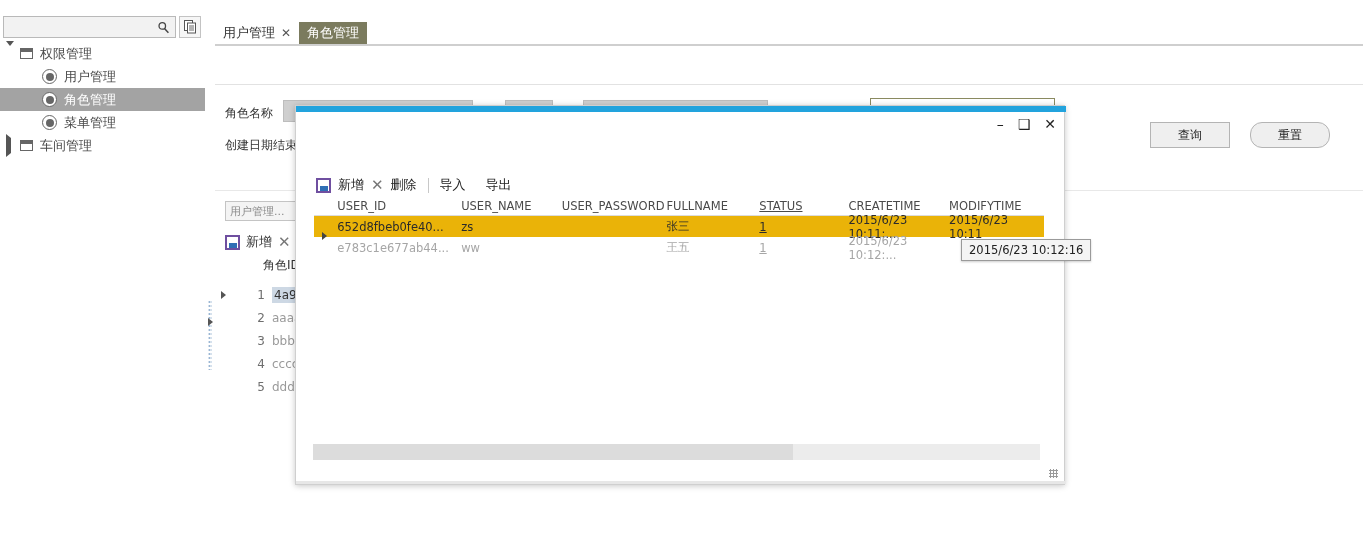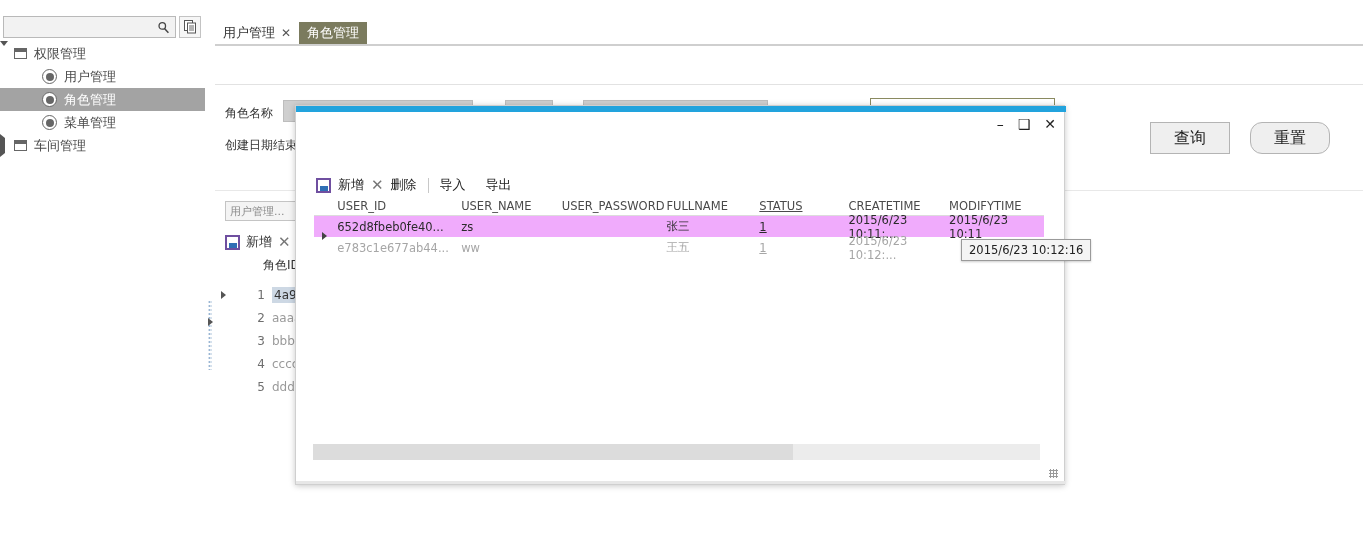--- a/index.html
+++ b/index.html
@@ -41,21 +41,21 @@
     position:absolute; right:5px; top:4px; width:13px; height:13px;
   }
   .copy-btn {
     width:22px; margin-left:3px; border:1px solid #c3c3c3; background:#f6f6f6;
     display:flex; align-items:center; justify-content:center;
   }
 
   .tree { position:absolute; left:0; top:42px; width:205px; }
   .tnode {
     height:23px; display:flex; align-items:center; font-size:13px; color:#4a4a4a;
-    white-space:nowrap;
+    padding-left:6px; white-space:nowrap;
   }
   .tnode.child { padding-left:42px; }
   .tnode.selected { background:#a3a3a3; color:#fff; }
   .tw { width:14px; display:inline-block; flex:0 0 14px; }
   .tri { width:0;height:0;border-left:5px solid #555;border-top:4px solid transparent;border-bottom:4px solid transparent; }
   .tri.open { border-left:4px solid transparent;border-right:4px solid transparent;border-top:5px solid #555; }
   .folder {
     width:13px;height:11px;border:1px solid #666; background:#fff; margin-right:7px; flex:0 0 13px; position:relative;
   }
   .folder::before{content:"";position:absolute;left:0;top:0;right:0;height:3px;background:#666;}
@@ -91,22 +91,22 @@
   .panel-top { position:absolute; left:0; top:47px; width:1148px; height:38px; border-bottom:1px solid #e2e2e2; background:#fff;}
 
   
   .filter { position:absolute; left:0; top:90px; width:1148px; height:90px; background:#fff; }
   .flabel { position:absolute; font-size:12px; color:#333; white-space:nowrap; }
   .finput {
     position:absolute; height:22px; border:1px solid #bdbdbd; background:#cfcfcf;
   }
   .finput.white { background:#fff; border:1px solid #8a8a60; }
   .btn {
-    position:absolute; height:32px; width:80px; border:1px solid #b4b4b4;
-    background:#efefef; font-size:16px; color:#222; display:flex;
+    position:absolute; height:26px; width:80px; border:1px solid #b4b4b4;
+    background:#efefef; font-size:12px; color:#222; display:flex;
     align-items:center; justify-content:center; font-family:inherit;
   }
 
   
   .gridwrap { position:absolute; left:0; top:190px; width:1148px; height:345px; background:#fff;
               border-top:1px solid #e8e8e8; }
   .kwbox {
     position:absolute; left:10px; top:10px; width:96px; height:20px;
     border:1px solid #c4c4c4; background:#f4f4f4; font-size:11px; color:#8a8a8a;
     display:flex; align-items:center; padding-left:4px; overflow:hidden; white-space:nowrap;
@@ -133,21 +133,21 @@
                font-size:14px; color:#222; }
   .dlg-ctrls span { cursor:default; line-height:1; }
   .dlg-title { position:absolute; left:30px; top:30px; font-size:21px; color:#222; letter-spacing:1px; }
   .dlg-toolbar { position:absolute; left:20px; top:70px; display:flex; align-items:center; gap:7px; font-size:13px; color:#222;}
   .sep { width:1px; height:15px; background:#c8c8c8; margin:0 4px; }
 
   .dlg-table { position:absolute; left:18px; top:90px; width:730px; }
   .dlg-thead { display:flex; height:20px; align-items:center; font-size:11.5px; color:#4a4a4a;
                border-bottom:1px solid #dcdcdc;}
   .dlg-trow { display:flex; height:21px; align-items:center; font-size:11.5px; }
-  .dlg-trow.selected { background:#f0abfc; color:#2b2b2b; }
+  .dlg-trow.selected { background:#eab308; color:#2b2b2b; }
   .dlg-trow.normal { color:#a6a6a6; }
   .c-mark { width:24px; position:relative; }
   .c-mark .arrow { position:absolute; left:8px; top:5px; width:0;height:0;
              border-left:5px solid #444;border-top:4px solid transparent;border-bottom:4px solid transparent;}
   .c0{width:128px;} .c1{width:104px;} .c2{width:108px; text-align:left;}
   .c3{width:96px;} .c4{width:92px;} .c5{width:104px;} .c6{width:98px;}
   .cn { text-align:left;text-decoration:underline; }
 
   .tooltip {
     position:absolute; left:961px; top:239px; padding:3px 7px;

